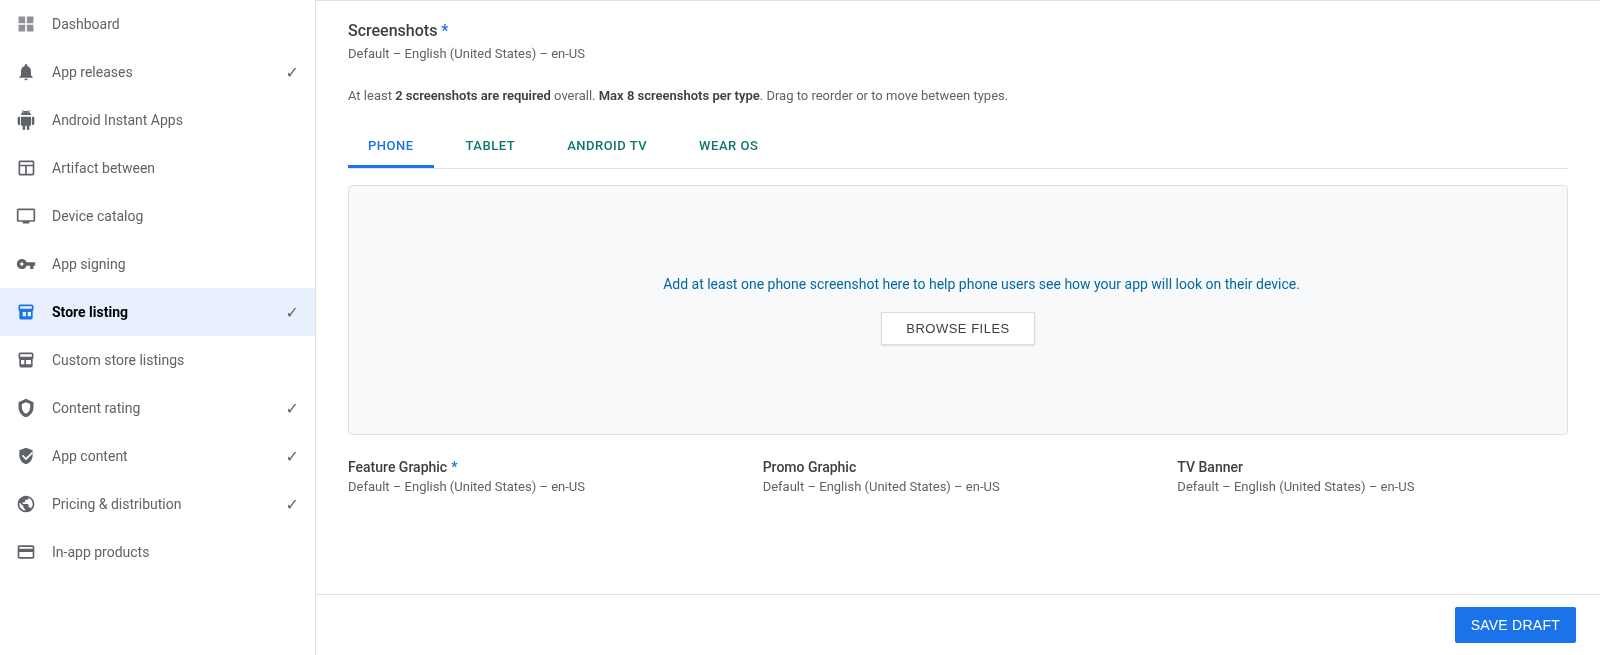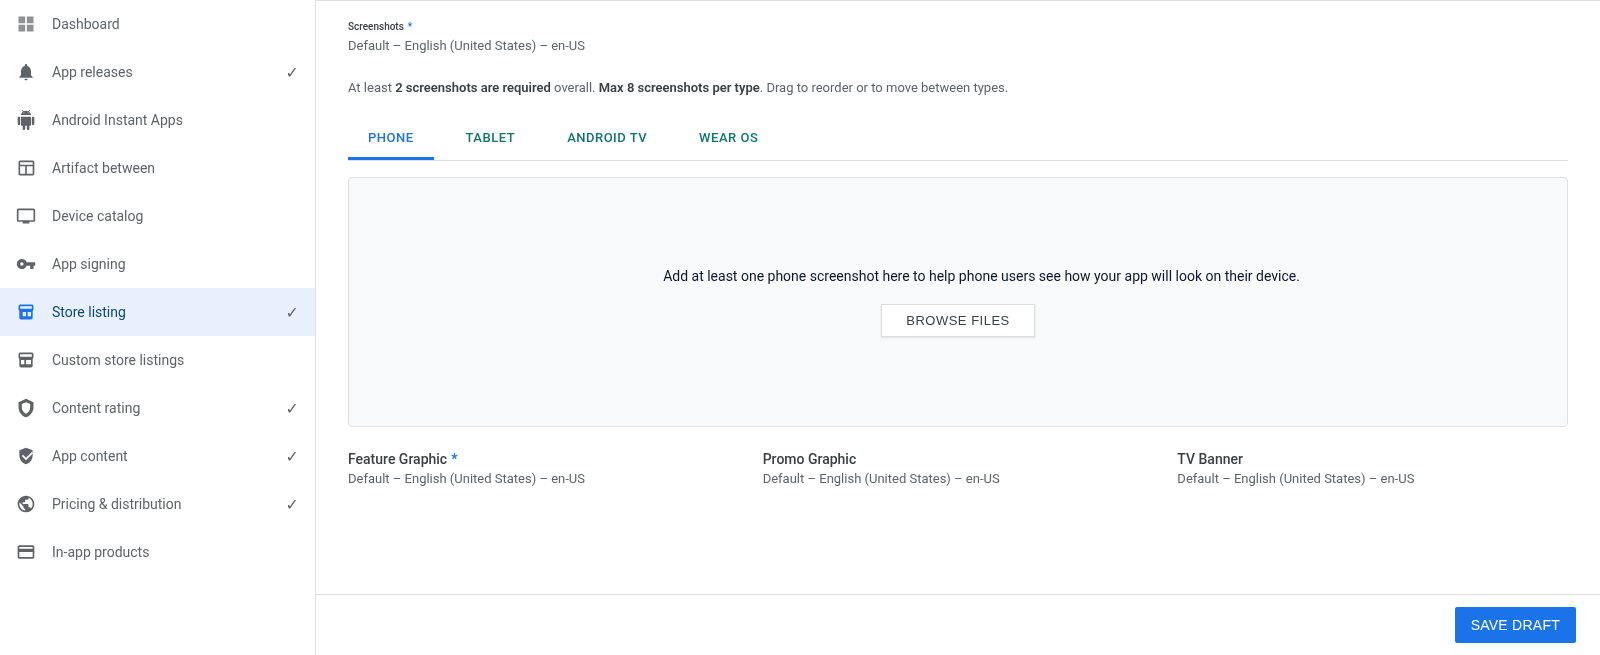--- a/index.html
+++ b/index.html
@@ -86,21 +86,21 @@
       border-top: 1px solid #e0e0e0;
     }
 
     
     .section-header {
       padding-top: 20px;
       margin-bottom: 4px;
     }
 
     .section-title {
-      font-size: 10px;
+      font-size: 16px;
       font-weight: 500;
       color: #3c4043;
       display: flex;
       align-items: center;
       gap: 4px;
     }
 
     .section-title .required {
       color: #1a73e8;
       font-weight: 600;
@@ -152,21 +152,21 @@
       min-height: 250px;
       display: flex;
       flex-direction: column;
       align-items: center;
       justify-content: center;
       gap: 20px;
       padding: 40px;
     }
 
     .drop-zone-text {
-      color: #0f172a;
+      color: #0369a1;
       font-size: 14px;
       text-align: left;
       margin-left: 47px;
     }
 
     .browse-btn {
       background: #fff;
       border: 1px solid #dadce0;
       color: #3c4043;
       font-size: 13px;
@@ -298,21 +298,21 @@
     </span>
     <span class="label">App signing</span>
   </div>
 
   <div class="sidebar-item active">
     <span class="icon">
       <svg viewBox="0 0 24 24" fill="#1a73e8">
           <path d="M19 3H5a2 2 0 00-2 2v4a2 2 0 001 1.72V19a2 2 0 002 2h12a2 2 0 002-2v-8.28A2 2 0 0021 9V5a2 2 0 00-2-2zm-7 14H8v-5h4v5zm6 0h-4v-5h4v5zm1-9H5V5h14v3z"></path>
         </svg>
     </span>
-    <span class="label" style="color:#0c4a6e; font-weight:400;">Store listing</span>
+    <span class="label" style="color:#000000; font-weight:700;">Store listing</span>
     <span class="check">✓</span>
   </div>
 
   <div class="sidebar-item">
     <span class="icon">
       <svg viewBox="0 0 24 24">
           <path d="M19 3H5a2 2 0 00-2 2v4a2 2 0 001 1.72V19a2 2 0 002 2h12a2 2 0 002-2v-8.28A2 2 0 0021 9V5a2 2 0 00-2-2zm-9 14H6v-5h4v5zm8 0h-6v-5h6v5zm1-9H5V5h14v3z"></path>
         </svg>
     </span>
     <span class="label">Custom store listings</span>

